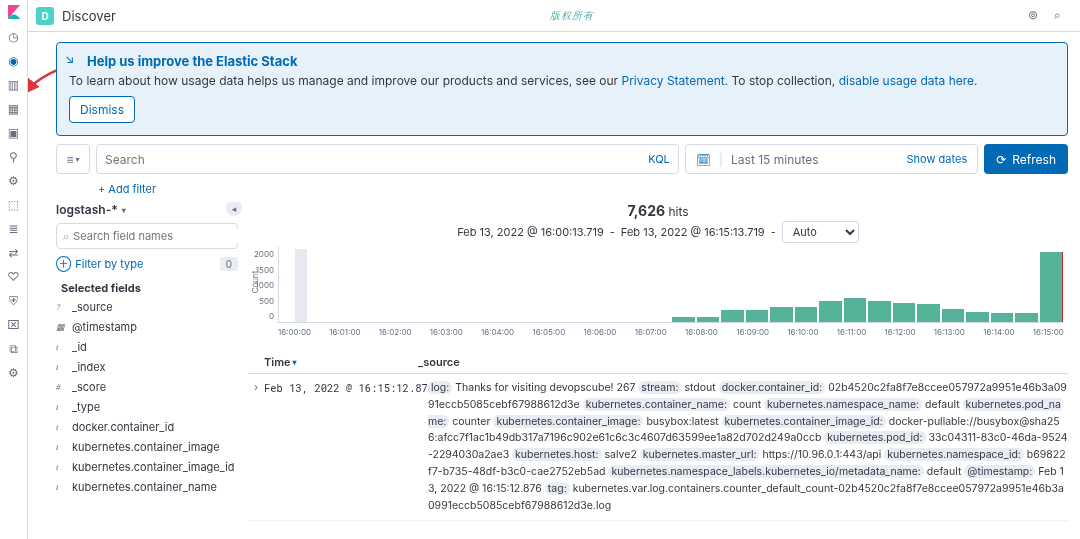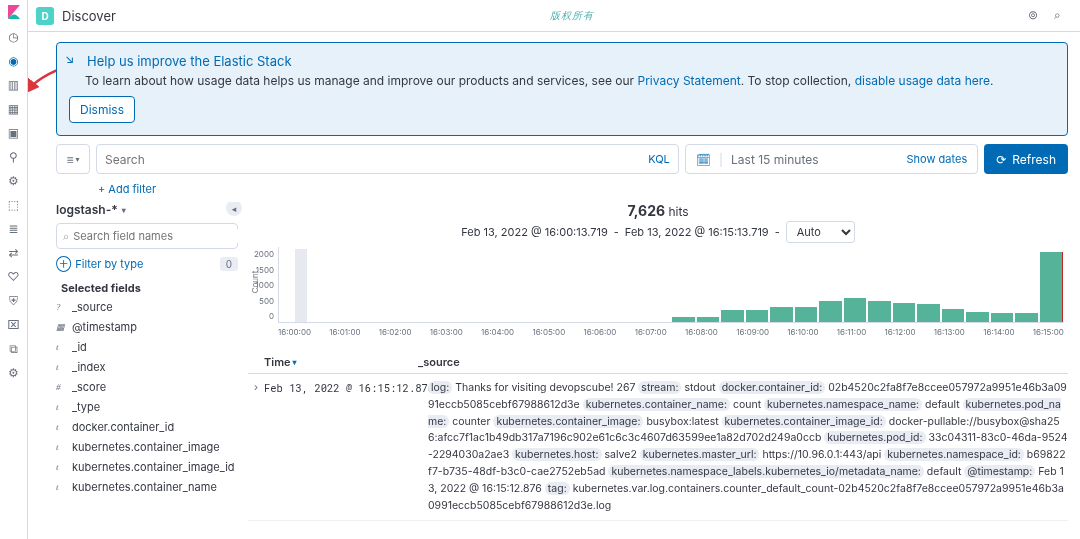--- a/index.html
+++ b/index.html
@@ -14,22 +14,22 @@
 .header { height: 32px; border-bottom: 1px solid #d3dae6; display: flex; align-items: center; padding: 0 8px; gap: 8px; }
 .header .app-badge { width: 18px; height: 18px; background: #4dd2ca; color:#fff; border-radius: 3px; display:flex;align-items:center;justify-content:center;font-size:10px;font-weight:bold;}
 .header .title { font-size: 13px; }
 .header .spacer { flex: 1; }
 .header .watermark { color: #41a7a7; font-size:10px; letter-spacing:1px; font-family: monospace; opacity:.9;font-style:italic;}
 .header .top-icon { width:18px;height:18px;color:#69707d;cursor:pointer;}
 .content { flex: 1; display: flex; flex-direction: column; overflow: hidden; padding: 0 12px 0 28px; position: relative;}
 .arrow-annotation { position:absolute; top:30px; left:-6px; width:100px; height:40px; pointer-events:none; }
 .callout { border: 1px solid #006bb4; background: #e6f1fa; border-radius: 4px; margin: 10px 0 8px 0; padding: 10px 12px 12px 12px; position: relative;}
 .callout .mini-arrow { position:absolute; top:8px; left:8px; width:14px;height:14px;color:#006bb4;}
-.callout h3 { font-size: 13px; font-weight: 400; color: #006bb4; margin-left: 18px; margin-bottom: 4px;}
-.callout p { font-size: 12px; color: #343741; margin-left: 16px; }
+.callout h3 { font-size: 13px; font-weight: 700; color: #006bb4; margin-left: 18px; margin-bottom: 4px;}
+.callout p { font-size: 12px; color: #343741; margin-left: 0; }
 .callout a { color: #006bb4; text-decoration: none; }
 .callout .dismiss { margin-top: 8px; border: 1px solid #006bb4; color: #006bb4; background: #fff; padding: 5px 10px; border-radius: 4px; font-size: 12px; cursor:pointer;}
 .top-actions { display: flex; gap: 14px; font-size: 12px; color: #006bb4; margin: 6px 0 6px 0;}
 .top-actions span { cursor: pointer; }
 .querybar { display: flex; gap: 6px; margin-bottom: 4px; }
 .querybar .filter-btn { width: 34px; height: 30px; border: 1px solid #d3dae6; border-radius: 4px; display:flex;align-items:center;justify-content:center; gap:2px; color:#69707d; cursor:pointer;}
 .querybar .search { flex: 1; height: 30px; border: 1px solid #d3dae6; border-radius: 4px; display:flex; align-items:center; padding: 0 8px; color:#98a2b3; gap:12px;}
 .querybar .search input { flex:1; border:none; outline:none; font-size:12px; color:#343741;}
 .querybar .kql { color: #006bb4; font-size:11px; padding-left:6px; cursor:pointer;}
 .querybar .daterange { height: 30px; border: 1px solid #d3dae6; border-radius: 4px; display:flex; align-items:center; padding: 0 10px; gap: 8px; color:#69707d;}
@@ -45,21 +45,21 @@
 .sidebar .filterbytype { display:flex; align-items:center; gap:4px; color:#006bb4; font-size:11px; padding:4px 0;}
 .sidebar .filterbytype .count { margin-left:auto; background:#e9edf3; border-radius:3px; padding:1px 6px; font-size:10px;color:#69707d;}
 .sidebar h5 { font-size:11px; font-weight:700; margin:6px 0 2px 5px;}
 .sidebar .field { display:flex;align-items:center;gap:6px;padding:3px 0;color:#343741; cursor:pointer;}
 .sidebar .field .ft { width:10px; font-size:9px; color:#69707d; font-style:italic; font-family: Georgia, serif;}
 .sidebar .collapse-btn { position:absolute; top:-2px; right:-4px; width:16px;height:16px; background:#e9edf3; border-radius:50%;display:flex;align-items:center;justify-content:center; color:#69707d;font-size:9px; cursor:pointer;}
 .results { flex:1; display:flex; flex-direction:column; overflow:hidden; margin-left:10px;}
 .hits { text-align:center; font-size:12px; }
 .hits strong { font-weight:700; font-size:14px;}
 .rangeinfo { text-align:center; font-size:11px; color:#343741; display:flex; justify-content:center; align-items:center; gap:6px; margin-top:2px;}
-.rangeinfo select { border:1px solid #d3dae6; border-radius:3px; font-size:11px; padding:2px 16px 2px 6px; color:#343741; background:#fff;}
+.rangeinfo select { border:1px solid #d3dae6; border-radius:3px; font-size:11px; padding:2px 24px 2px 6px; color:#343741; background:#fff;}
 .chart { height: 92px; position:relative; margin-top:4px;}
 .chart .yaxis { position:absolute; left:0; top:0; bottom:16px; width:28px; display:flex; flex-direction:column; justify-content:space-between; align-items:flex-end; font-size:8px; color:#69707d; padding:2px 2px;}
 .chart .ylabel { position:absolute; left:-4px; top:30px; transform:rotate(-90deg); font-size:8px; color:#69707d;}
 .chart .plot { position:absolute; left:30px; right:4px; top:0; bottom:16px; border-left:1px solid #d3dae6; border-bottom:1px solid #d3dae6; display:flex; align-items:flex-end; gap:0;}
 .chart .plot .bar { flex:1; background:#54b399; margin:0 1px;}
 .chart .plot .bar.empty { background:transparent;}
 .chart .plot .bar.partial-now { background:#54b399; border-right:1px solid #bd271e;}
 .chart .plot .loading-area { position:absolute; left:16px; top:2px; width:12px; bottom:0; background:#e6e9ef; }
 .chart .xaxis { position:absolute; left:30px; right:4px; bottom:2px; display:flex; justify-content:space-between; font-size:8px; color:#69707d;}
 .chart .xlabel { text-align:center; font-size:8px; color:#69707d; position:absolute; left:0;right:0;bottom:-8px;}

